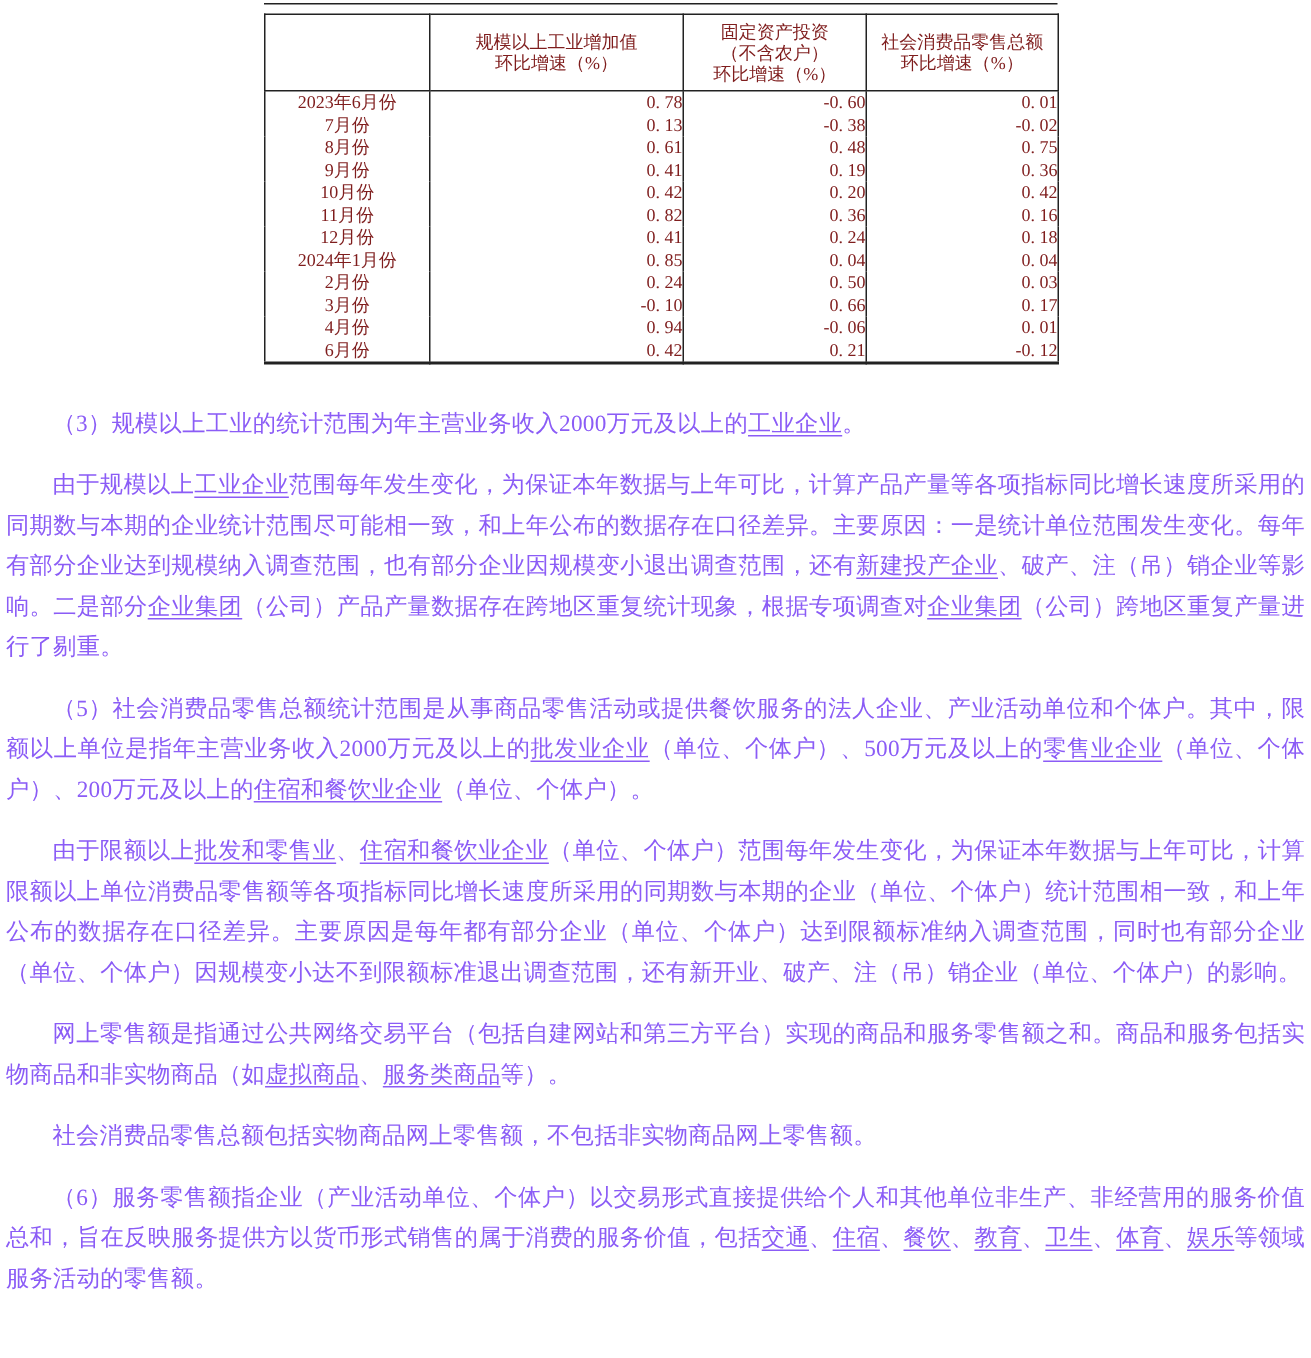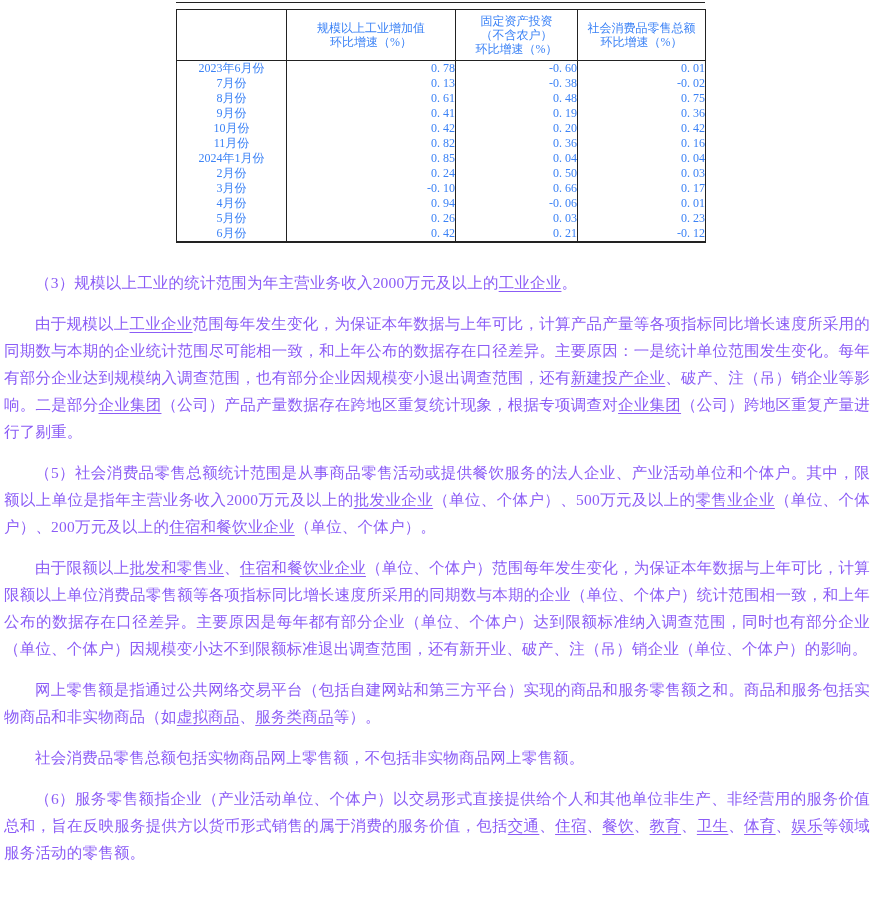--- a/index.html
+++ b/index.html
@@ -23,21 +23,21 @@
     height: 0;
     margin-bottom: 6px;
   }
   table.stat {
     border-collapse: collapse;
     width: 529px;
     table-layout: fixed;
     border: 1px solid #222;
     border-bottom-width: 2px;
     font-size: 12px;
-    color: #3b82f6;
+    color: #7f1d1d;
   }
   table.stat col.m  { width: 110px; }
   table.stat col.v1 { width: 169px; }
   table.stat col.v2 { width: 122px; }
   table.stat col.v3 { width: 128px; }
   table.stat th {
     border: 1px solid #222;
     font-weight: normal;
     font-size: 12px;
     line-height: 14px;
@@ -139,20 +139,26 @@
             <td class="c2">0. 20</td>
             <td class="c3">0. 42</td>
           </tr>
           <tr>
             <td class="c0">11月份</td>
             <td class="c1">0. 82</td>
             <td class="c2">0. 36</td>
             <td class="c3">0. 16</td>
           </tr>
           <tr>
+            <td class="c0">12月份</td>
+            <td class="c1">0. 41</td>
+            <td class="c2">0. 24</td>
+            <td class="c3">0. 18</td>
+          </tr>
+          <tr>
             <td class="c0">2024年1月份</td>
             <td class="c1">0. 85</td>
             <td class="c2">0. 04</td>
             <td class="c3">0. 04</td>
           </tr>
           <tr>
             <td class="c0">2月份</td>
             <td class="c1">0. 24</td>
             <td class="c2">0. 50</td>
             <td class="c3">0. 03</td>
@@ -161,26 +167,20 @@
             <td class="c0">3月份</td>
             <td class="c1">-0. 10</td>
             <td class="c2">0. 66</td>
             <td class="c3">0. 17</td>
           </tr>
           <tr>
             <td class="c0">4月份</td>
             <td class="c1">0. 94</td>
             <td class="c2">-0. 06</td>
             <td class="c3">0. 01</td>
-          </tr>
-          <tr>
-            <td class="c0">5月份</td>
-            <td class="c1">0. 26</td>
-            <td class="c2">0. 03</td>
-            <td class="c3">0. 23</td>
           </tr>
           <tr>
             <td class="c0">6月份</td>
             <td class="c1">0. 42</td>
             <td class="c2">0. 21</td>
             <td class="c3">-0. 12</td>
           </tr>
         </tbody>
     </table>
   </div>

